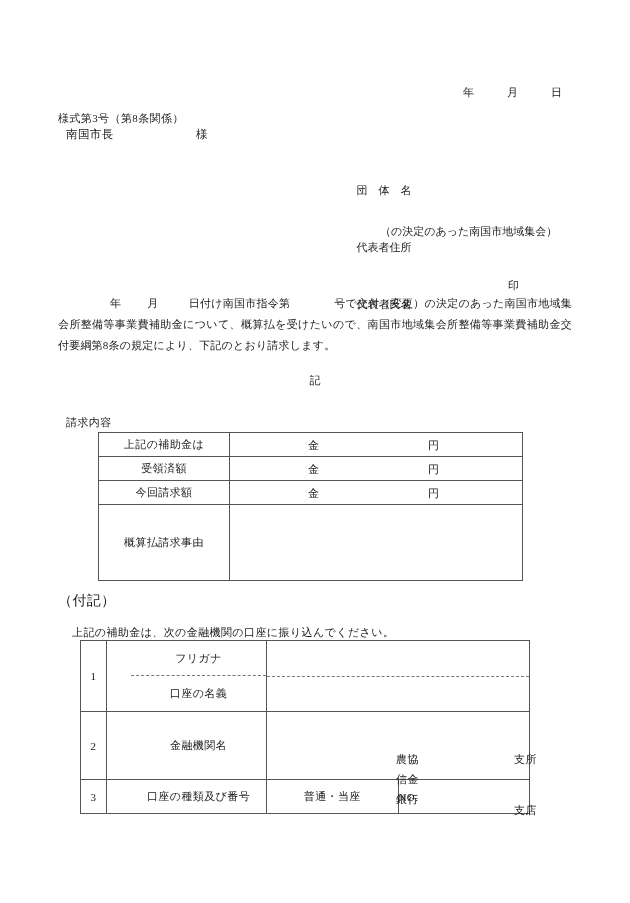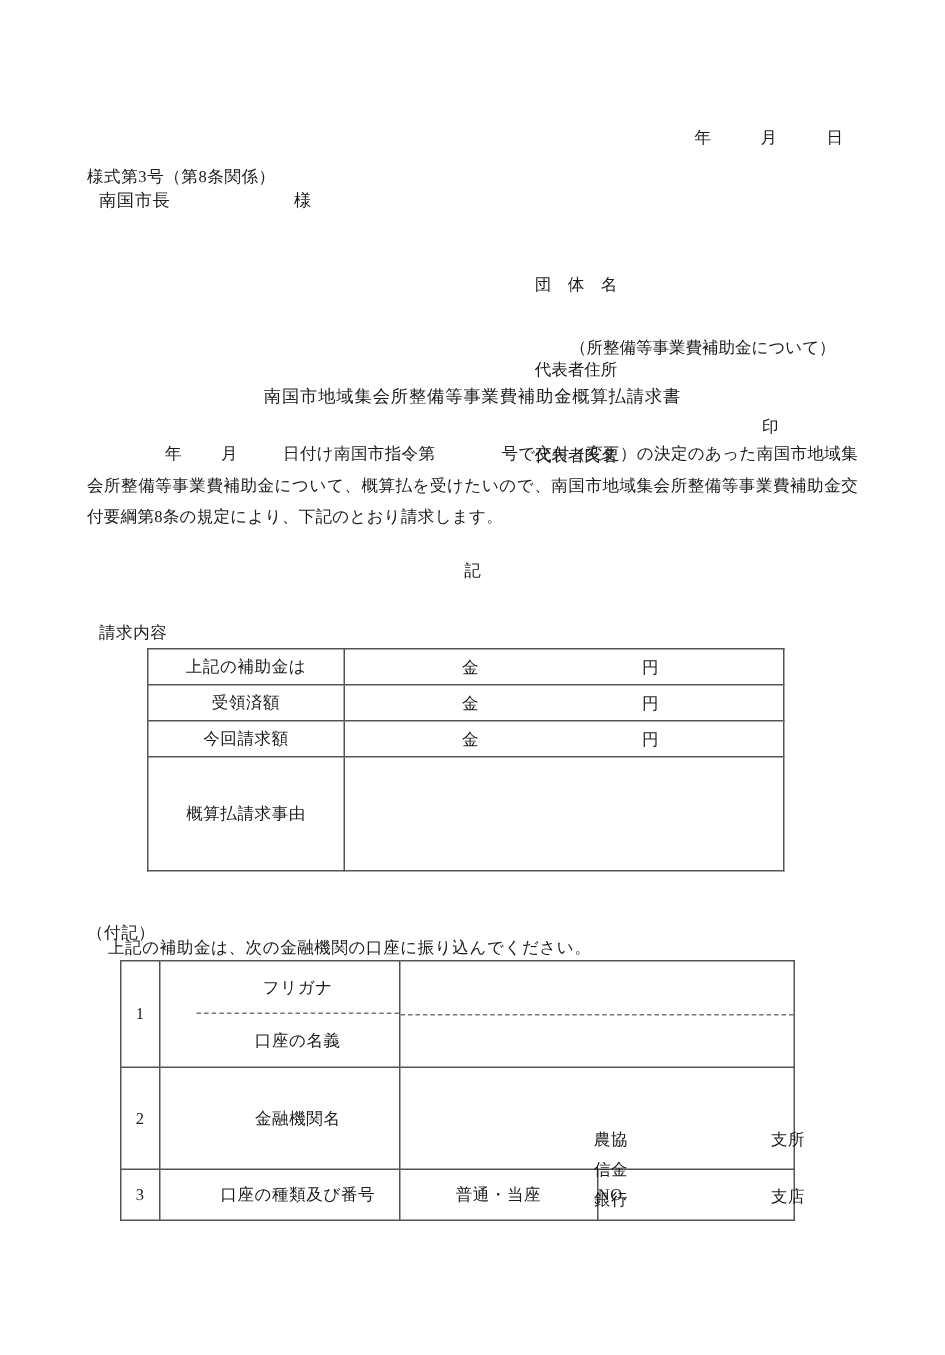--- a/index.html
+++ b/index.html
@@ -89,21 +89,21 @@
   .ki-mark {
     position: absolute;
     left: 0; right: 0;
     top: 373px;
     text-align: center;
     font-size: 11px;
   }
 
   
   .sec-label-1 { left: 66px; top: 414px; font-size: 11px; }
-  .note-head   { left: 58px; top: 614px; font-size: 11px; }
+  .note-head   { left: 58px; top: 590px; font-size: 14px; }
   .note-sub    { left: 72px; top: 624px; font-size: 11px; }
 
   
   table.grid {
     position: absolute;
     border-collapse: collapse;
     font-size: 11px;
     table-layout: fixed;
   }
   table.grid td {
@@ -182,23 +182,22 @@
       <span>団　体　名</span>
     </div>
     <div class="appl-row">
       <span>代表者住所</span>
     </div>
     <div class="appl-row">
       <span>代表者氏名</span>
       <span class="appl-seal">印</span>
     </div>
   </div>
-  <div class="appl-note">（所整備等事業費補助金について）</div>
-
-  <div class="doc-title">南国市地域集会所整備等事業費補助金概算払請求書</div>
+  <div class="appl-note">（の決定のあった南国市地域集会）</div>
+
 
   <div class="body-para">
     <span class="indent"></span><span>年</span><span class="gap-sm"></span><span>月</span><span class="gap-md"></span><span>日付け南国市指令第</span><span class="gap-lg"></span><span>号で交付（変更）の決定のあった南国市地域集会</span><span>所整備等事業費補助金について、概算払を受けたいので、南国市地域集会所整備等事業費補助金交付</span><span>要綱第8条の規定により、下記のとおり請求します。</span>
   </div>
 
   <div class="ki-mark">記</div>
 
   <div class="t sec-label-1">請求内容</div>
 
   <table class="grid" id="claim-table">
@@ -249,21 +248,21 @@
       </tr>
       <tr class="row-bank2">
         <td class="num">2</td>
         <td class="label">金融機関名</td>
         <td class="val" colspan="2">
           <div class="bank-val-inner">
             <span class="bank-line bk-type" style="top:6px">農協</span>
             <span class="bank-line bk-br" style="top:6px">支所</span>
             <span class="bank-line bk-type" style="top:26px">信金</span>
             <span class="bank-line bk-type" style="top:46px">銀行</span>
-            <span class="bank-line bk-br" style="top:44px">支店</span>
+            <span class="bank-line bk-br" style="top:57px">支店</span>
           </div>
         </td>
       </tr>
       <tr class="row-bank3">
         <td class="num">3</td>
         <td class="label">口座の種類及び番号</td>
         <td class="type">普通・当座</td>
         <td class="val no-label">NO.</td>
       </tr>
     </tbody>

